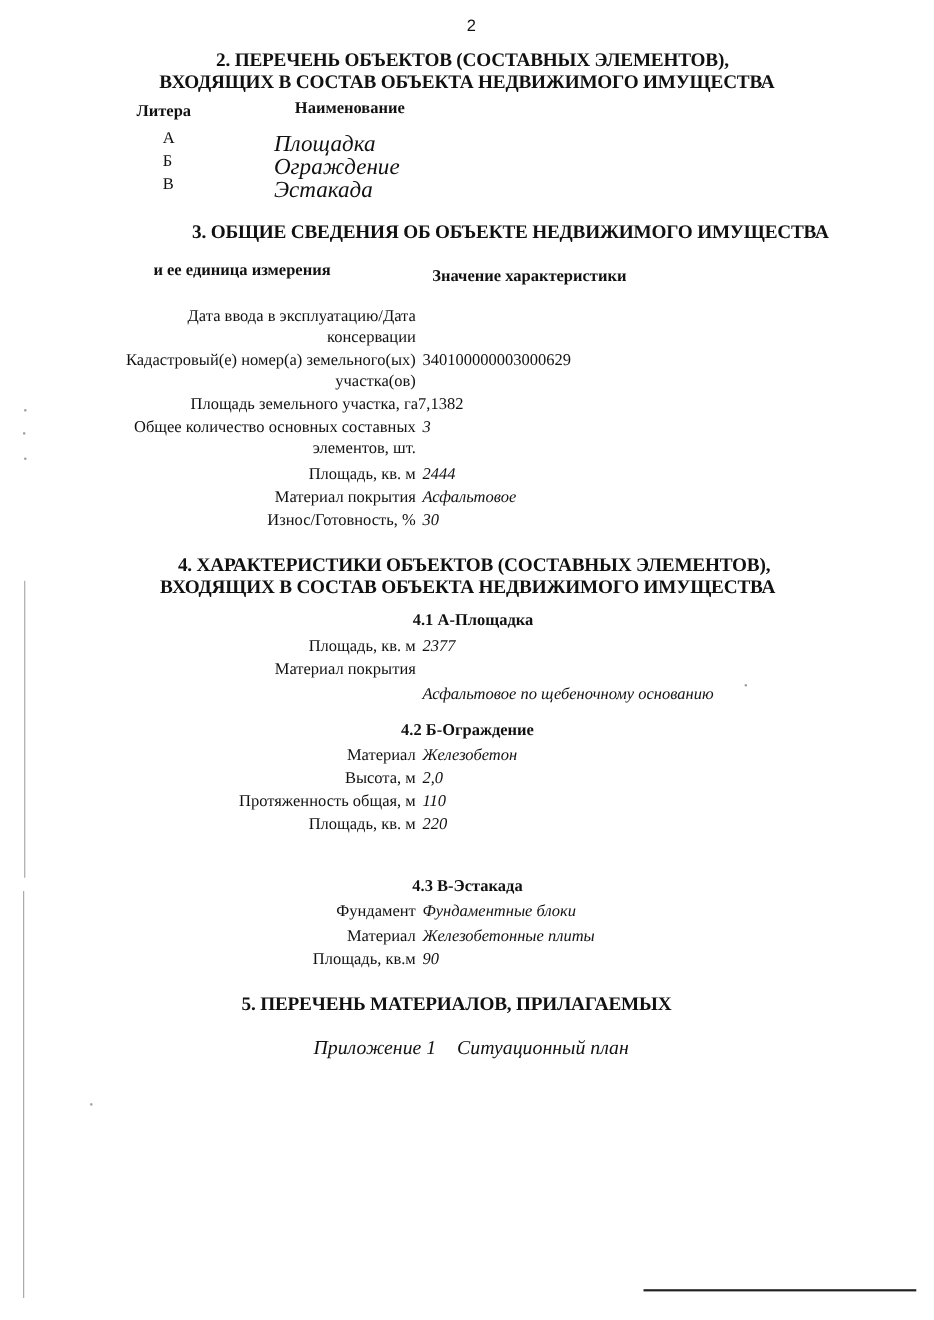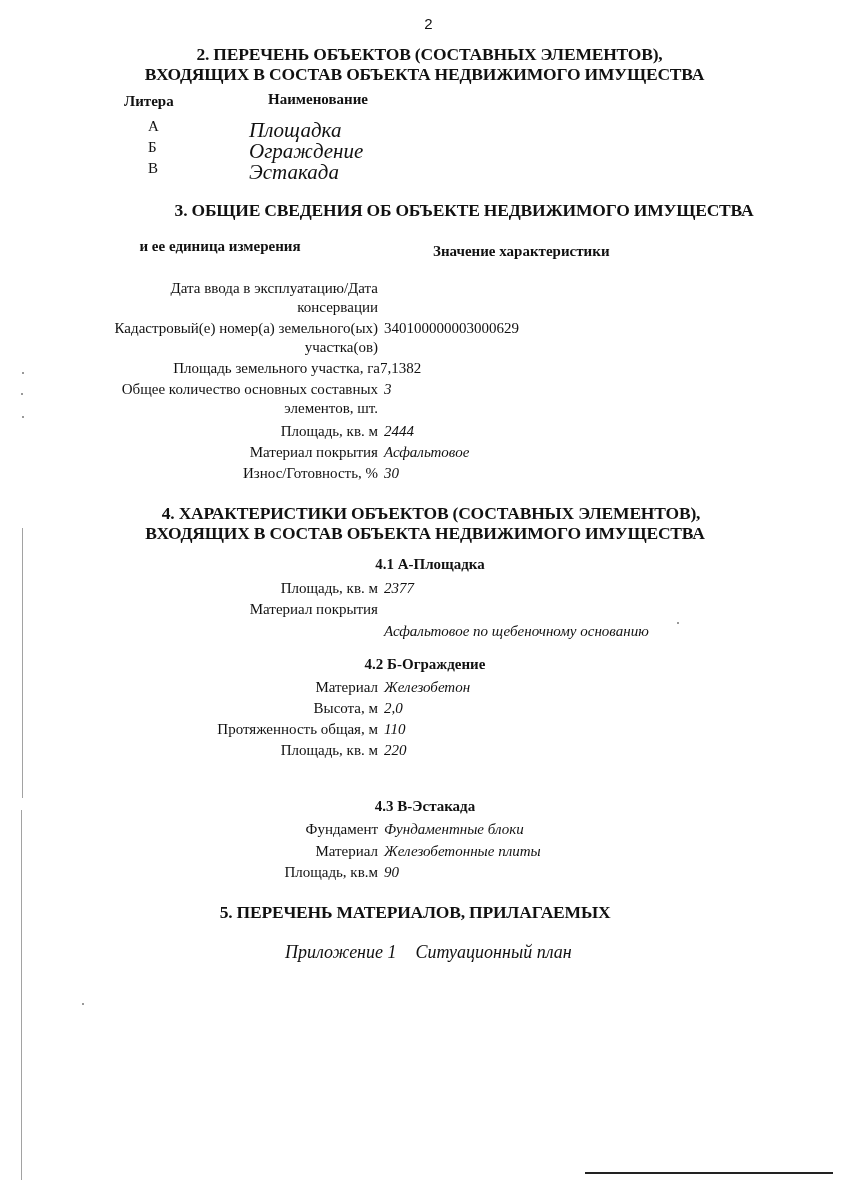--- a/index.html
+++ b/index.html
@@ -41,21 +41,21 @@
   <div class="abs it" style="top:139px;left:249px;font-family:Liberation Serif, serif;">Ограждение</div>
   <div class="abs tc" style="top:160px;left:148px;">В</div>
   <div class="abs it" style="top:160px;left:249px;">Эстакада</div>
 </div>
 
 <div class="abs h" style="top:200px;left:84px;width:760px;">3. ОБЩИЕ СВЕДЕНИЯ ОБ ОБЪЕКТЕ НЕДВИЖИМОГО ИМУЩЕСТВА</div>
 
 <div class="abs th" style="top:237px;left:60px;width:320px;text-align:center;line-height:19px;">
   <div>и ее единица измерения</div>
 </div>
-<div class="abs th" style="top:243px;left:393px;margin-left:40px;">Значение характеристики</div>
+<div class="abs th" style="top:243px;left:393px;">Значение характеристики</div>
 
 <div>
   <div class="row" style="top:279px;">
     <div class="lbl">
       <div>Дата ввода в эксплуатацию/Дата</div>
       <div>консервации</div>
     </div>
     <div class="val"></div>
   </div>
   <div class="row" style="top:319px;">

